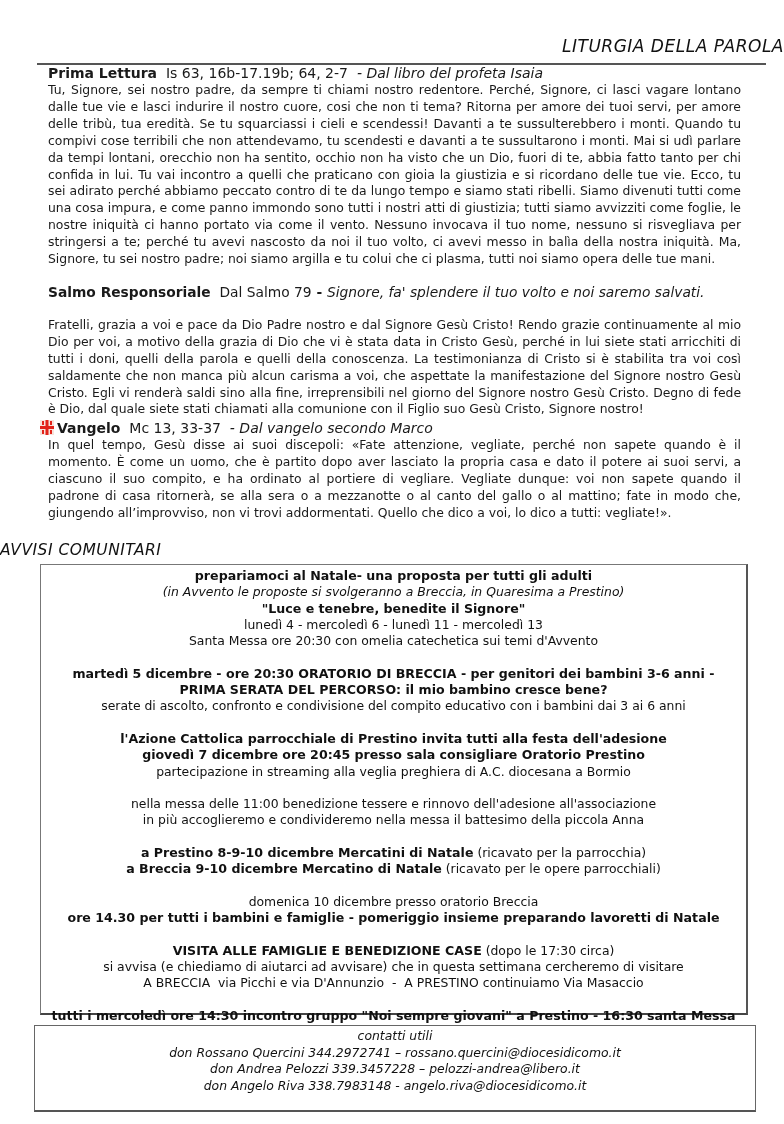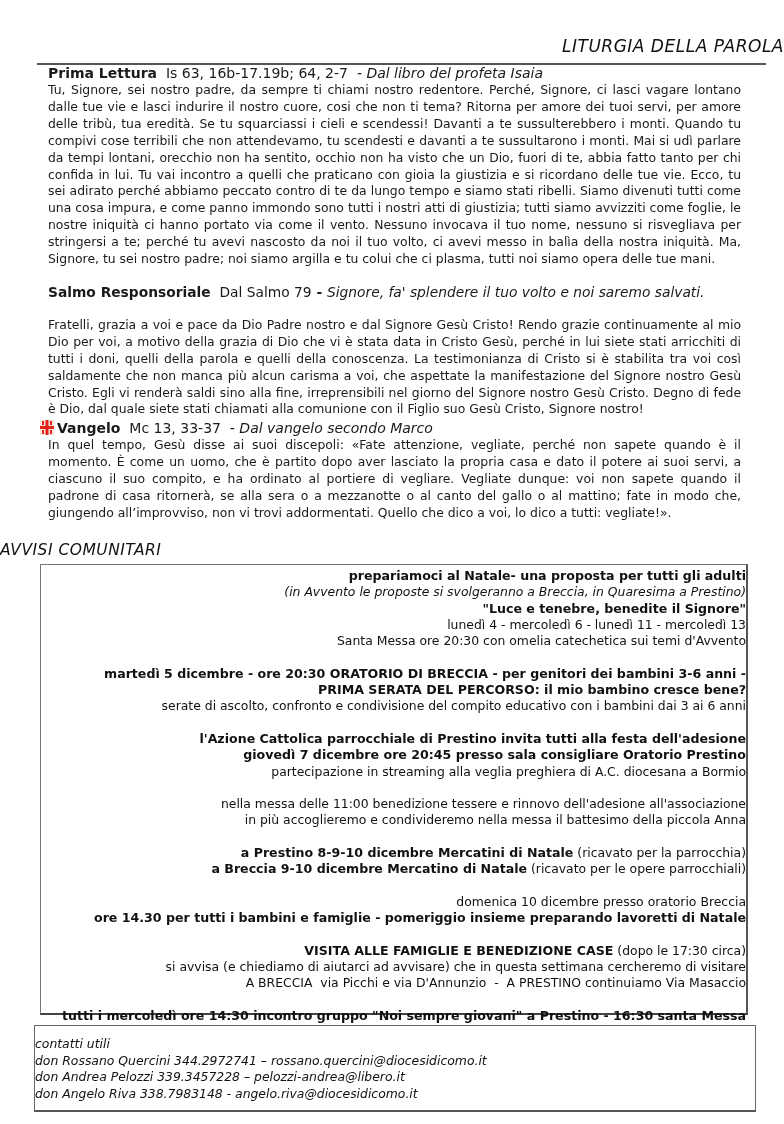--- a/index.html
+++ b/index.html
@@ -33,30 +33,30 @@
       position: absolute; left: 0; top: 541px; width: 784px; text-align: left;
       font-size: 15.5px; font-style: italic; letter-spacing: 0.5px;
     }
     .avvisi-box {
       position: absolute; left: 40px; top: 564px; width: 708px; height: 451px;
       border: 1px solid #777; border-bottom: 2px solid #444; border-right: 2px solid #555;
       box-sizing: border-box;
     }
     .avvisi-inner {
       position: absolute; left: 0; top: 3px; width: 100%;
-      text-align: right; font-size: 12.4px; line-height: 16.3px;
+      text-align: center; font-size: 12.4px; line-height: 16.3px;
     }
     .avvisi-inner .b { font-weight: bold; font-size: 12.6px; }
     .avvisi-inner .it { font-style: italic; }
     .blank { height: 16.3px; }
     .contacts-box {
       position: absolute; left: 34px; top: 1025px; width: 722px; height: 87px;
       border: 1px solid #666; border-bottom: 2px solid #555; box-sizing: border-box;
-      text-align: left; font-style: italic; font-size: 12.4px; line-height: 16.5px;
-      padding-top: 10px;
+      text-align: center; font-style: italic; font-size: 12.4px; line-height: 16.5px;
+      padding-top: 2px;
     }
   </style>
 </head>
 <body>
 
 <div class="page-title">LITURGIA DELLA PAROLA</div>
 <div class="title-rule"></div>
 
 <div class="readings">
 

